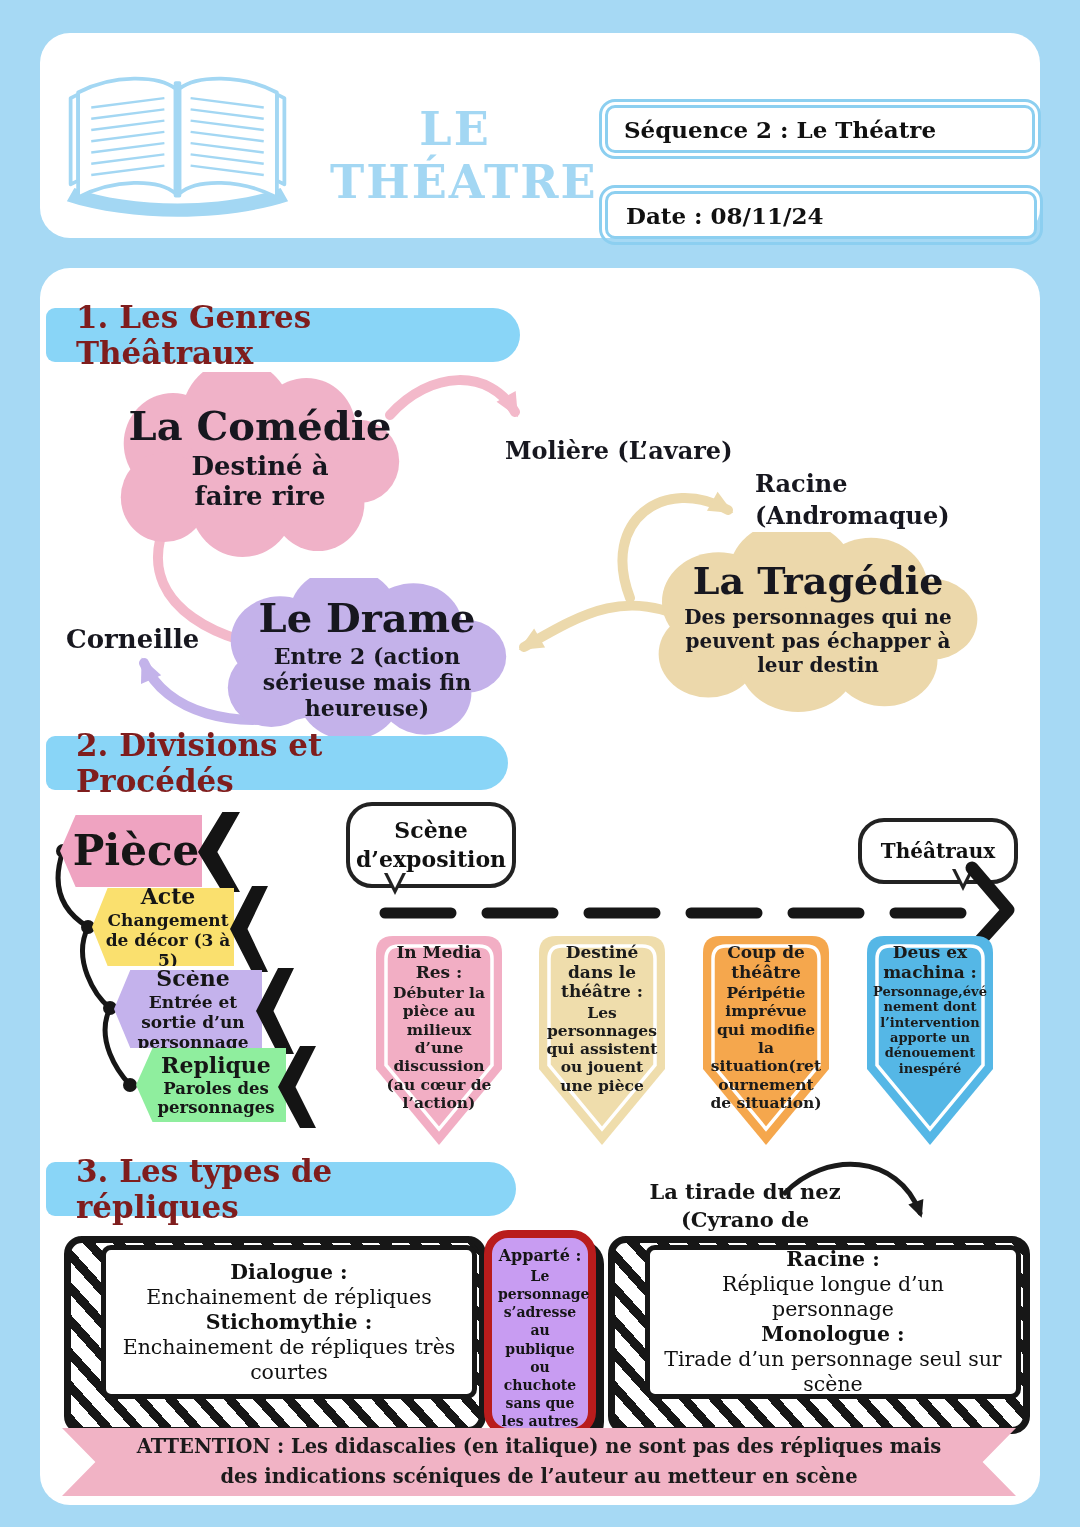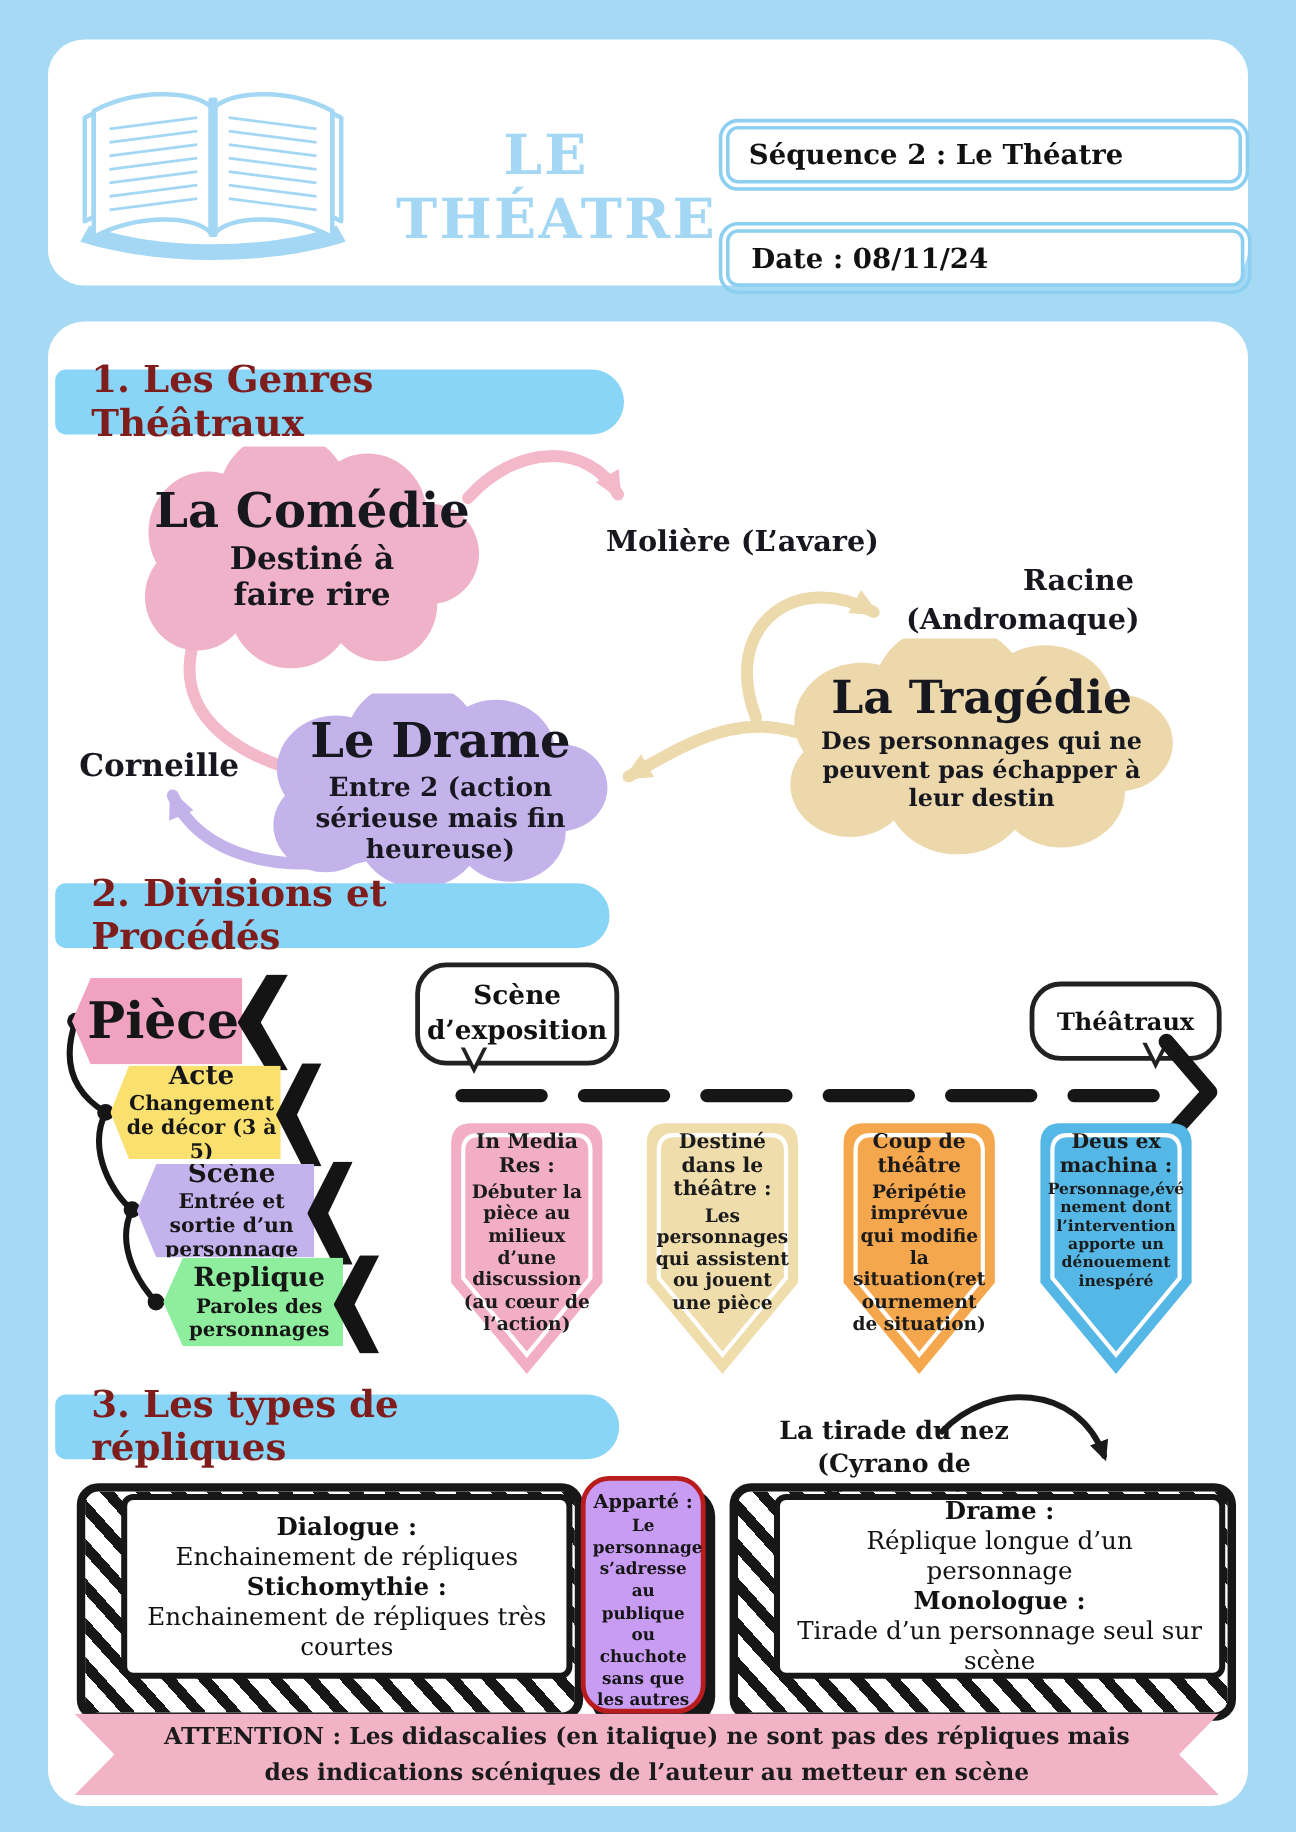--- a/index.html
+++ b/index.html
@@ -49,21 +49,21 @@
   .ribbon-title{font-weight:bold;font-size:17px;margin-bottom:2px;line-height:1.15;}
   .ribbon-desc{font-weight:bold;font-size:15.5px;line-height:1.18;overflow-wrap:anywhere;}
   .ribbon-desc.small{font-size:13px;}
   
   .sketchbox{position:absolute;background:repeating-linear-gradient(48deg,#171717 0 9px,#ffffff 9px 22px);
              border:7px solid #171717;border-radius:18px;}
   .sketch-inner{position:absolute;top:2px;right:2px;left:30px;bottom:28px;background:#fff;
              border:5px solid #171717;border-radius:10px;display:flex;flex-direction:column;
              justify-content:center;text-align:center;font-size:20.5px;line-height:1.22;
              color:#111;padding:4px 8px;}
-  .aparte{position:absolute;border:4px solid #b91c1c;border-radius:24px;background-color:currentColor;
+  .aparte{position:absolute;border:8px solid #b91c1c;border-radius:24px;background-color:currentColor;
           box-shadow:8px 10px 0 #171717;}
   .aparte-inner{color:#151515;text-align:center;font-size:14px;font-weight:bold;
           line-height:1.3;padding:8px 6px;}
   .attention{position:absolute;display:flex;align-items:center;justify-content:center;
           text-align:center;font-size:19.5px;font-weight:bold;color:#1b1b1b;line-height:1.55;
           clip-path:polygon(0 0,100% 0,96.5% 50%,100% 100%,0 100%,3.5% 50%);background-color:currentColor;}
   .attention-inner{width:86%;color:#1b1b1b;}
   .annotation{position:absolute;text-align:center;font-weight:bold;font-size:21px;line-height:1.35;color:#151515;}
 </style>
 </head>
@@ -185,21 +185,21 @@
         <circle cx="70" cy="44" r="16"></circle>
       </g>
     </svg>
     <div class="cloud-inner" style="padding-top:16px;">
       <div class="cloud-title" style="font-size:40px;">Le Drame</div>
       <div class="cloud-desc" style="font-size:22px;max-width:262px;">Entre 2 (action sérieuse mais fin heureuse)</div>
     </div>
   </div>
 
   <div class="free-label" style="left:505px;top:436px;font-size:24px;">Molière (L’avare)</div>
-  <div class="free-label" style="left:755px;top:468px;width:190px;text-align:right;font-size:24px;line-height:1.35;">
+  <div class="free-label" style="left:755px;top:468px;width:190px;text-align:left;font-size:24px;line-height:1.35;">
     <div>Racine</div>
     <div>(Andromaque)</div>
   </div>
   <div class="free-label" style="left:66px;top:624px;font-size:26px;">Corneille</div>
 
   <div class="pill" style="left:46px;top:736px;width:402px;height:54px;">
     <span>2. Divisions et Procédés</span>
   </div>
 
   <svg class="abs" style="left:40px;top:800px;" width="260" height="320" viewBox="0 0 260 320" aria-hidden="true">
@@ -325,21 +325,21 @@
 
   <div class="aparte" style="left: 484px; top: 1230px; width: 96px; height: 190px; color: rgb(200, 156, 242);">
     <div class="aparte-inner">
       <span class="b" style="font-size:16px;">Apparté :</span>
       <div>Le personnage s’adresse au publique ou chuchote sans que les autres ne sembles l’entendre</div>
     </div>
   </div>
 
   <div class="sketchbox" style="left:608px;top:1236px;width:408px;height:184px;">
     <div class="sketch-inner">
-      <div class="b">Drame :</div>
+      <div class="b">Racine :</div>
       <div>Réplique longue d’un personnage</div>
       <div class="b">Monologue :</div>
       <div>Tirade d’un personnage seul sur scène</div>
     </div>
   </div>
 
   <div class="attention" style="left: 62px; top: 1428px; width: 954px; height: 68px; color: rgb(241, 179, 197);">
     <div class="attention-inner">ATTENTION : Les didascalies (en italique) ne sont pas des répliques mais des indications scéniques de l’auteur au metteur en scène</div>
   </div>
 

